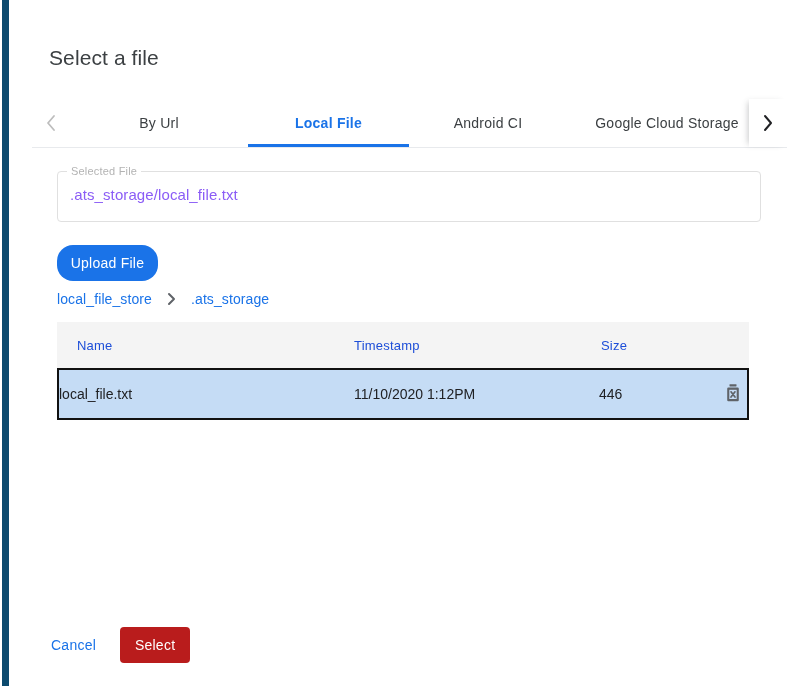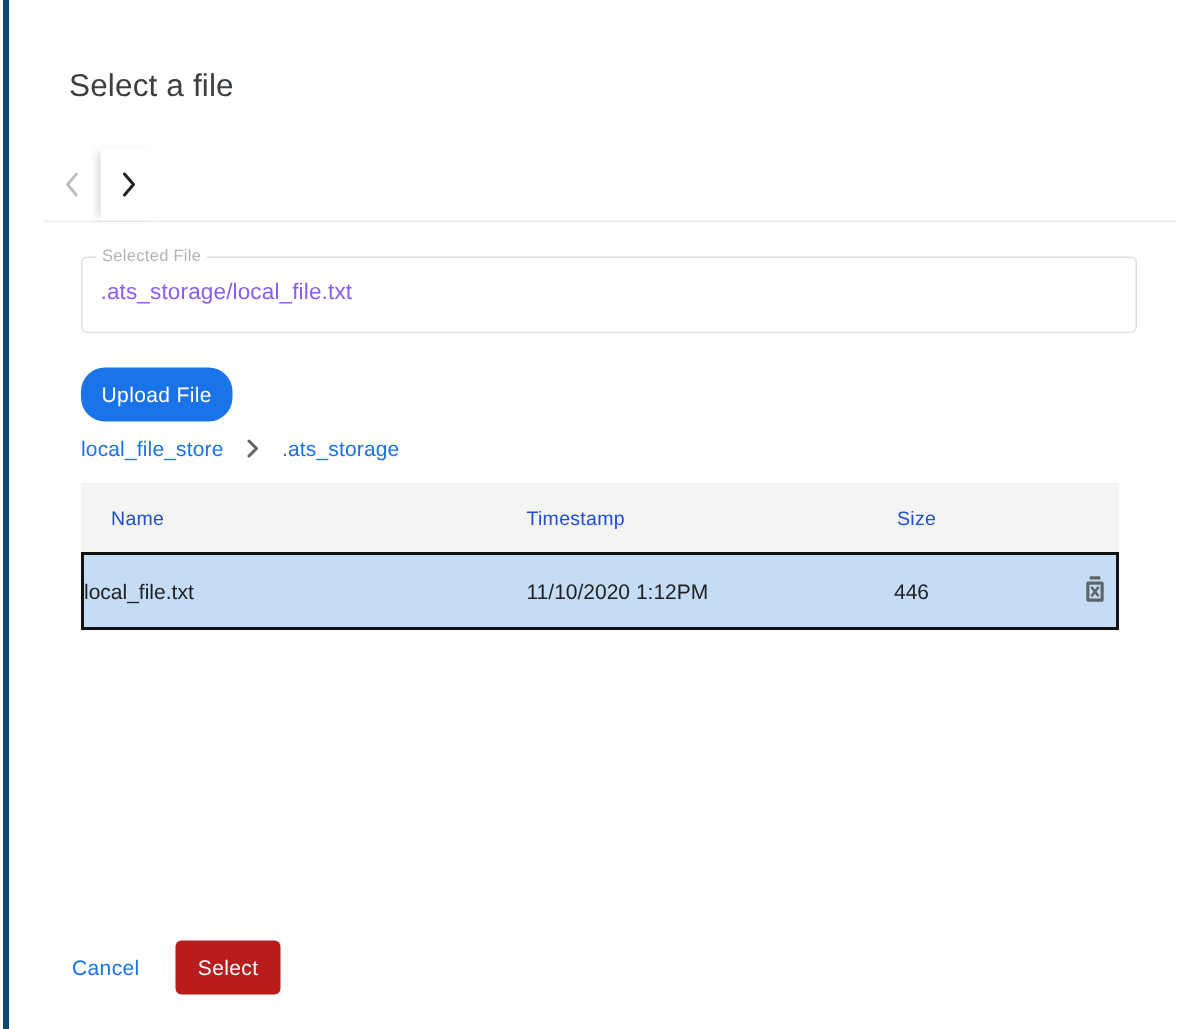--- a/index.html
+++ b/index.html
@@ -16,21 +16,21 @@
     overflow: hidden;
   }
 
   .dialog {
     position: absolute;
     left: 2px;
     top: 0;
     width: 798px;
     height: 686px;
     background: #ffffff;
-    border-left: 4px solid #0c4a6e;
+    border-left: 7px solid #0c4a6e;
     box-sizing: border-box;
     overflow: hidden;
   }
 
   
   .dialog-title {
     position: absolute;
     left: 40px;
     top: 44px;
     font-size: 21px;
@@ -281,20 +281,34 @@
   <div class="tab-bar">
 
     <div class="tab-nav prev">
       <span>
         <svg width="14" height="22" viewBox="0 0 14 22" aria-hidden="true">
           <polyline points="10,4 4,11 10,18" fill="none" stroke="#bdbdbd" stroke-width="1.8" stroke-linecap="round" stroke-linejoin="round"></polyline>
         </svg>
       </span>
     </div>
 
+    <div class="tab-scroller">
+      <div class="tab t0">
+        <span>By Url</span>
+      </div>
+      <div class="tab t1 active">
+        <span>Local File</span>
+      </div>
+      <div class="tab t2">
+        <span>Android CI</span>
+      </div>
+      <div class="tab t3">
+        <span>Google Cloud Storage</span>
+      </div>
+    </div>
 
     <div class="tab-nav next">
       <span>
         <svg width="14" height="22" viewBox="0 0 14 22" aria-hidden="true">
           <polyline points="4,4 10,11 4,18" fill="none" stroke="#202124" stroke-width="2" stroke-linecap="round" stroke-linejoin="round"></polyline>
         </svg>
       </span>
     </div>
   </div>
 

